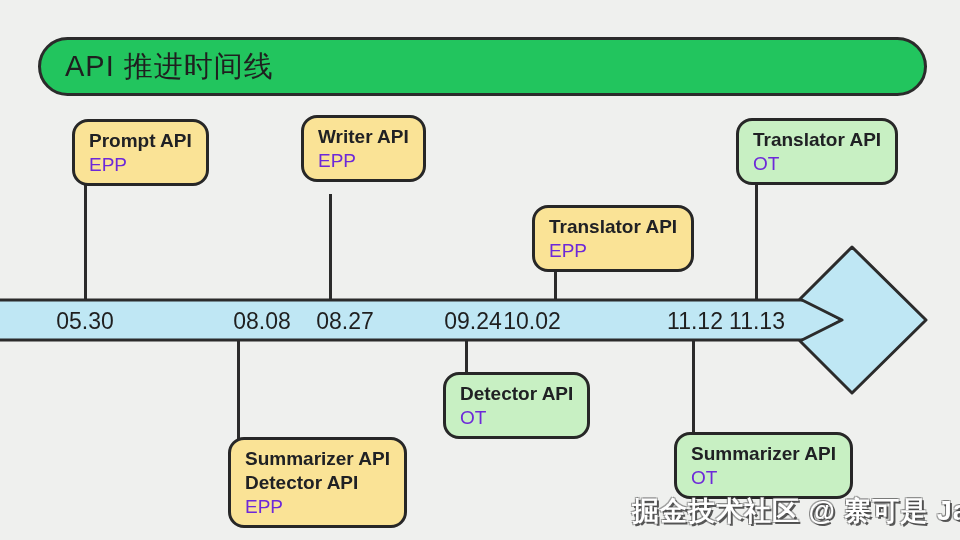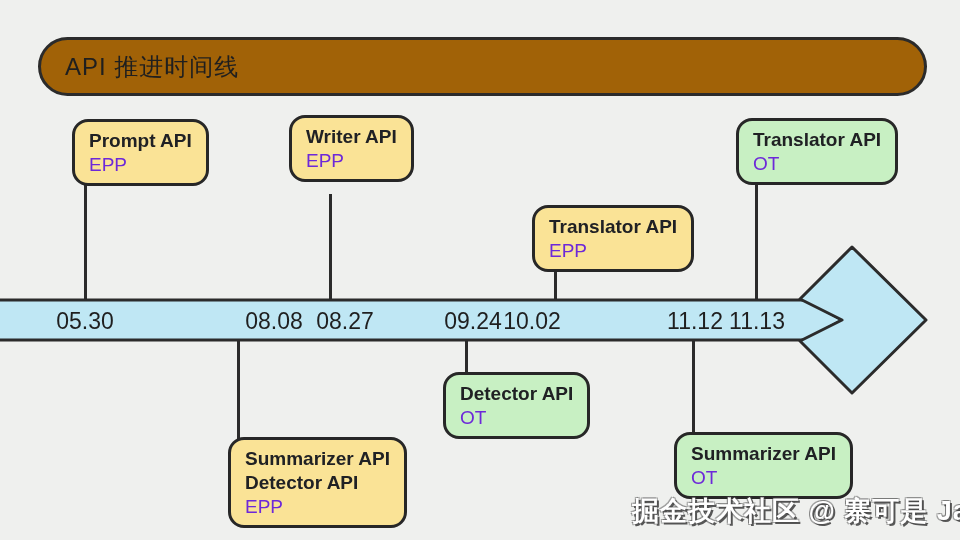--- a/index.html
+++ b/index.html
@@ -11,26 +11,26 @@
   }
   #canvas {
     position: relative;
     width: 960px; height: 540px;
     background: #EFF0EE;
   }
   .title-pill {
     position: absolute;
     left: 38px; top: 37px;
     width: 889px; height: 59px;
-    background: #a16207;
+    background: #22c55e;
     border: 3px solid #2B2B2B;
     border-radius: 30px;
     display: flex; align-items: center;
     padding-left: 24px;
-    font-size: 24px;
+    font-size: 29px;
     font-weight: 500;
     letter-spacing: 1px;
     color: #1F1F1F;
   }
   .connector {
     position: absolute;
     width: 3px;
     background: #2B2B2B;
   }
   .band-svg { position: absolute; left: 0; top: 240px; }
@@ -87,33 +87,33 @@
   <div class="connector" style="left:692px; top:339px; height:95px;"></div>
 
   <svg class="band-svg" width="960" height="170" viewBox="0 0 960 170">
 
     <path d="M -6 60 H 806 L 842 80 L 806 100 H -6 Z" fill="#BFE7F4" stroke="#2B2B2B" stroke-width="3" stroke-linejoin="round"></path>
 
     <path d="M 800 59 L 852 7 L 926 80 L 852 153 L 800 101 L 842 80 Z" fill="#BFE7F4" stroke="#2B2B2B" stroke-width="3" stroke-linejoin="round"></path>
   </svg>
 
   <span class="date-label" style="left:85px;text-align:center;">05.30</span>
-  <span class="date-label" style="left:274px;">08.08</span>
+  <span class="date-label" style="left:262px;">08.08</span>
   <span class="date-label" style="left:345px;">08.27</span>
   <span class="date-label" style="left:473px;">09.24</span>
   <span class="date-label" style="left:532px;">10.02</span>
   <span class="date-label" style="left:695px;">11.12</span>
   <span class="date-label" style="left:757px;">11.13</span>
 
   <div class="api-box yellow" style="left:72px; top:119px;">
     <div class="bold">Prompt API</div>
     <div class="stage">EPP</div>
   </div>
 
-  <div class="api-box yellow" style="left:289px; top:115px;">
+  <div class="api-box yellow" style="left:301px; top:115px;">
     <div class="bold">Writer API</div>
     <div class="stage">EPP</div>
   </div>
 
   <div class="api-box yellow" style="left:532px; top:205px;">
     <div class="bold">Translator API</div>
     <div class="stage">EPP</div>
   </div>
 
   <div class="api-box green" style="left:736px; top:118px;">

